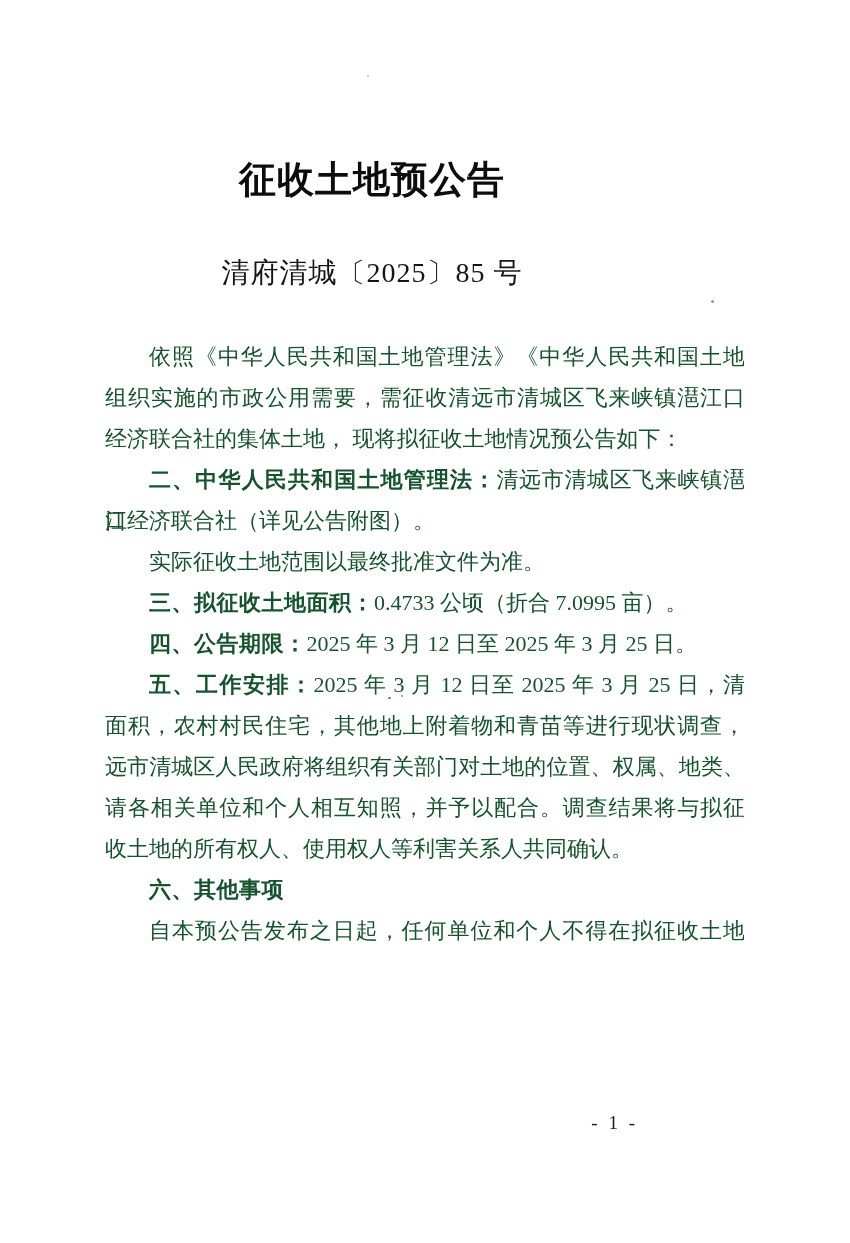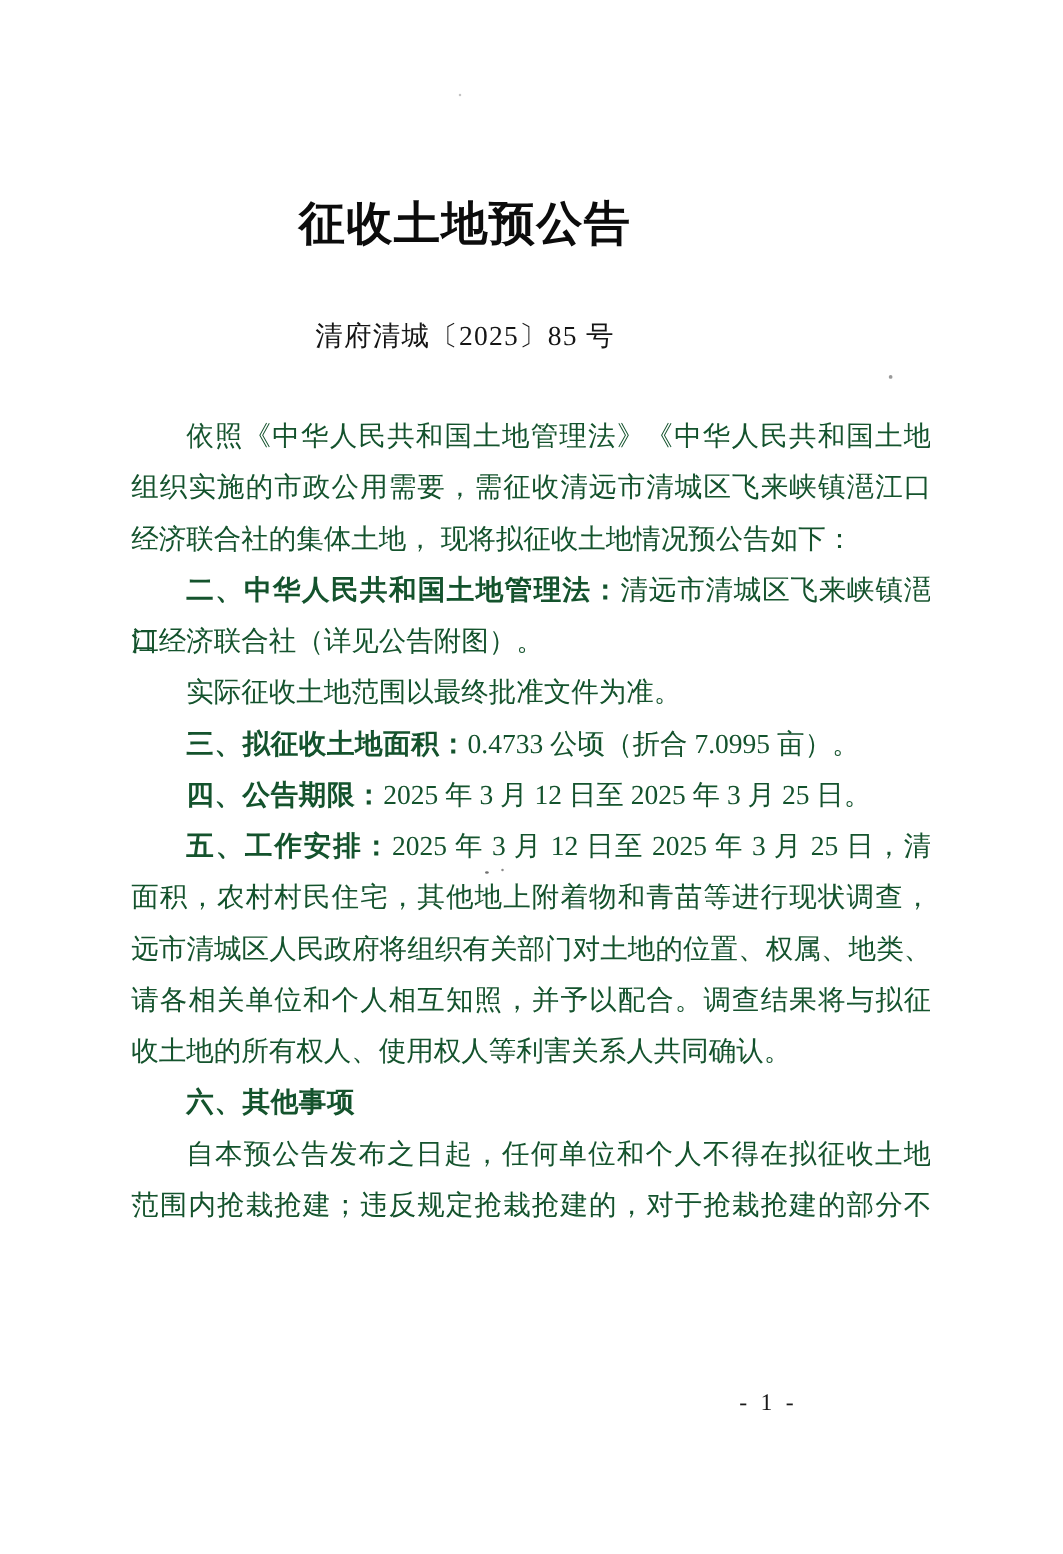--- a/index.html
+++ b/index.html
@@ -21,21 +21,21 @@
     text-align: center;
     font-size: 37px;
     font-weight: 700;
     letter-spacing: 1px;
     line-height: 44px;
     color: #0c0c0c;
   }
   .doc-number {
     margin-top: 52px;
     text-align: center;
-    font-size: 22px;
+    font-size: 28px;
     letter-spacing: 1px;
     color: #151515;
   }
   .doc-body {
     margin: 44px 105px 0 105px;
     width: 640px;
     font-size: 22px;
     color: #14532d;
   }
   .body-line {
@@ -97,21 +97,20 @@
       <div class="body-line indent"><span class="seg-regular">实际征收土地范围以最终批准文件为准。</span></div>
       <div class="body-line indent"><span class="seg-bold">三、拟征收土地面积：</span><span class="seg-regular">0.4733 公顷（折合 7.0995 亩）。</span></div>
       <div class="body-line indent"><span class="seg-bold">四、公告期限：</span><span class="seg-regular">2025 年 3 月 12 日至 2025 年 3 月 25 日。</span></div>
       <div class="body-line just indent"><span class="seg-bold">五、工作安排：</span><span class="seg-regular">2025 年 3 月 12 日至 2025 年 3 月 25 日，清</span></div>
       <div class="body-line just"><span class="seg-regular">面积，农村村民住宅，其他地上附着物和青苗等进行现状调查，</span></div>
       <div class="body-line just"><span class="seg-regular">远市清城区人民政府将组织有关部门对土地的位置、权属、地类、</span></div>
       <div class="body-line just"><span class="seg-regular">请各相关单位和个人相互知照，并予以配合。调查结果将与拟征</span></div>
       <div class="body-line"><span class="seg-regular">收土地的所有权人、使用权人等利害关系人共同确认。</span></div>
       <div class="body-line indent"><span class="seg-bold">六、其他事项</span></div>
       <div class="body-line just indent"><span class="seg-regular">自本预公告发布之日起，任何单位和个人不得在拟征收土地</span></div>
-      <div class="body-line just"><span class="seg-regular">范围内抢栽抢建；违反规定抢栽抢建的，对于抢栽抢建的部分不</span></div>
     </div>
 
   <div class="page-number">- 1 -</div>
 
   <div class="scan-speck speck-1"></div>
   <div class="scan-speck speck-2"></div>
   <div class="scan-speck speck-3"></div>
   <div class="scan-speck speck-4"></div>
 
 </div>

